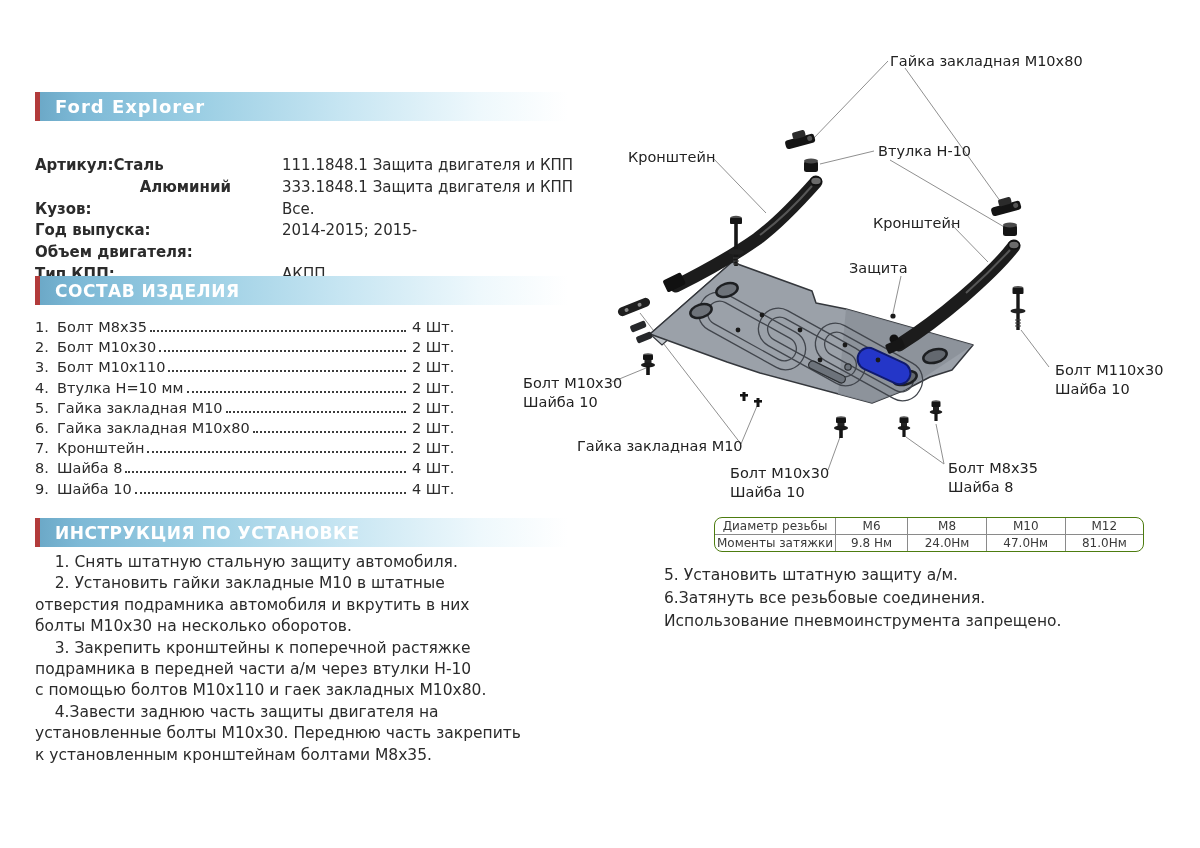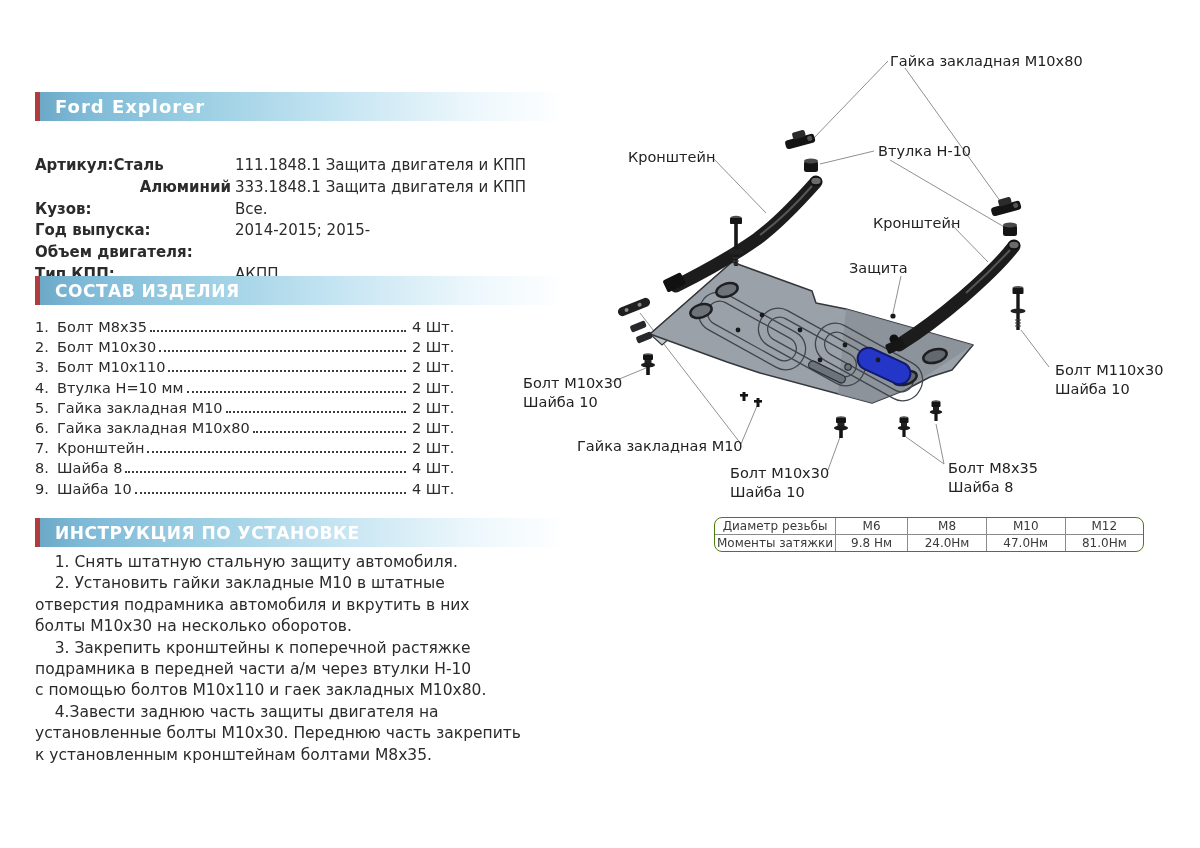--- a/index.html
+++ b/index.html
@@ -11,21 +11,21 @@
        background:linear-gradient(to right,#6aa7c6 0%,#7db9d6 8%,#9ccfe4 30%,#c6e5f2 55%,#eef8fc 80%,#ffffff 96%);}
   .bar .red{position:absolute;left:0;top:0;width:5px;height:100%;background:#b23b3b;}
   .bar .bar-label{margin-left:20px;font-weight:bold;color:#ffffff;font-size:17px;letter-spacing:.5px;}
   .bar.ford .bar-label{font-size:18px;letter-spacing:1px;}
 
   
   .specs{position:absolute;left:35px;top:155px;width:560px;font-size:15px;line-height:21.8px;}
   .spec-row{display:flex;}
   .spec-label{width:200px;font-weight:bold;flex:0 0 200px;}
   .spec-label.right{text-align:right;padding-right:4px;box-sizing:border-box;}
-  .spec-value{flex:1;}
+  .spec-value{flex:1;margin-left:47px;}
 
   
   .parts{position:absolute;left:35px;top:319px;width:425px;font-size:14.5px;}
   .part-row{display:flex;align-items:baseline;height:20.2px;}
   .part-num{width:22px;flex:0 0 22px;}
   .part-name{white-space:nowrap;}
   .dots{flex:1;border-bottom:2px dotted #3c3c3c;margin:0 6px 3px 3px;min-width:10px;}
   .part-qty{width:48px;flex:0 0 48px;text-align:left;}
 
   
@@ -178,20 +178,25 @@
         <td>Моменты затяжки</td>
         <td>9.8 Нм</td>
         <td>24.0Нм</td>
         <td>47.0Нм</td>
         <td>81.0Нм</td>
       </tr>
     </tbody>
       </table>
   </div>
 
+  <div class="instr-right">
+    <div class="instr-line">5. Установить штатную защиту а/м.</div>
+    <div class="instr-line">6.Затянуть все резьбовые соединения.</div>
+    <div class="instr-line">Использование пневмоинструмента запрещено.</div>
+  </div>
 
   <svg class="diagram" viewBox="500 25 700 485">
 
     <g>
       <path class="leader" d="M888,61 L812,140"></path>
       <path class="leader" d="M905,68 L1003,205"></path>
       <path class="leader" d="M712,157 L766,213"></path>
       <path class="leader" d="M874,151 L820,164"></path>
       <path class="leader" d="M890,160 L1006,228"></path>
       <path class="leader" d="M951,224 L988,262"></path>

